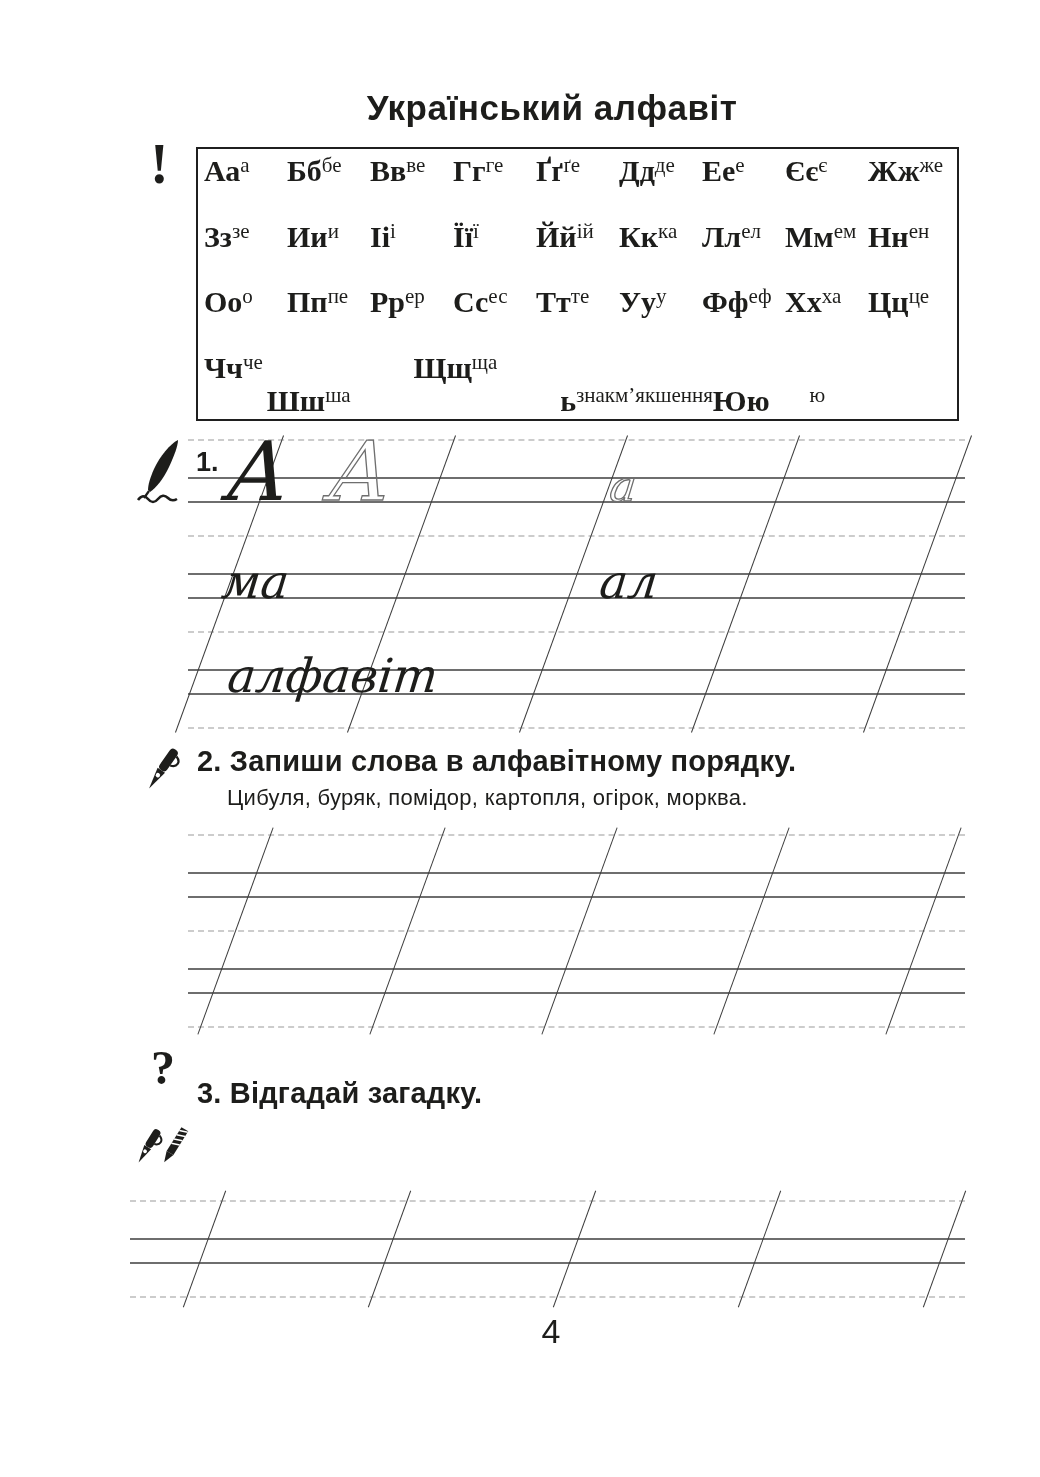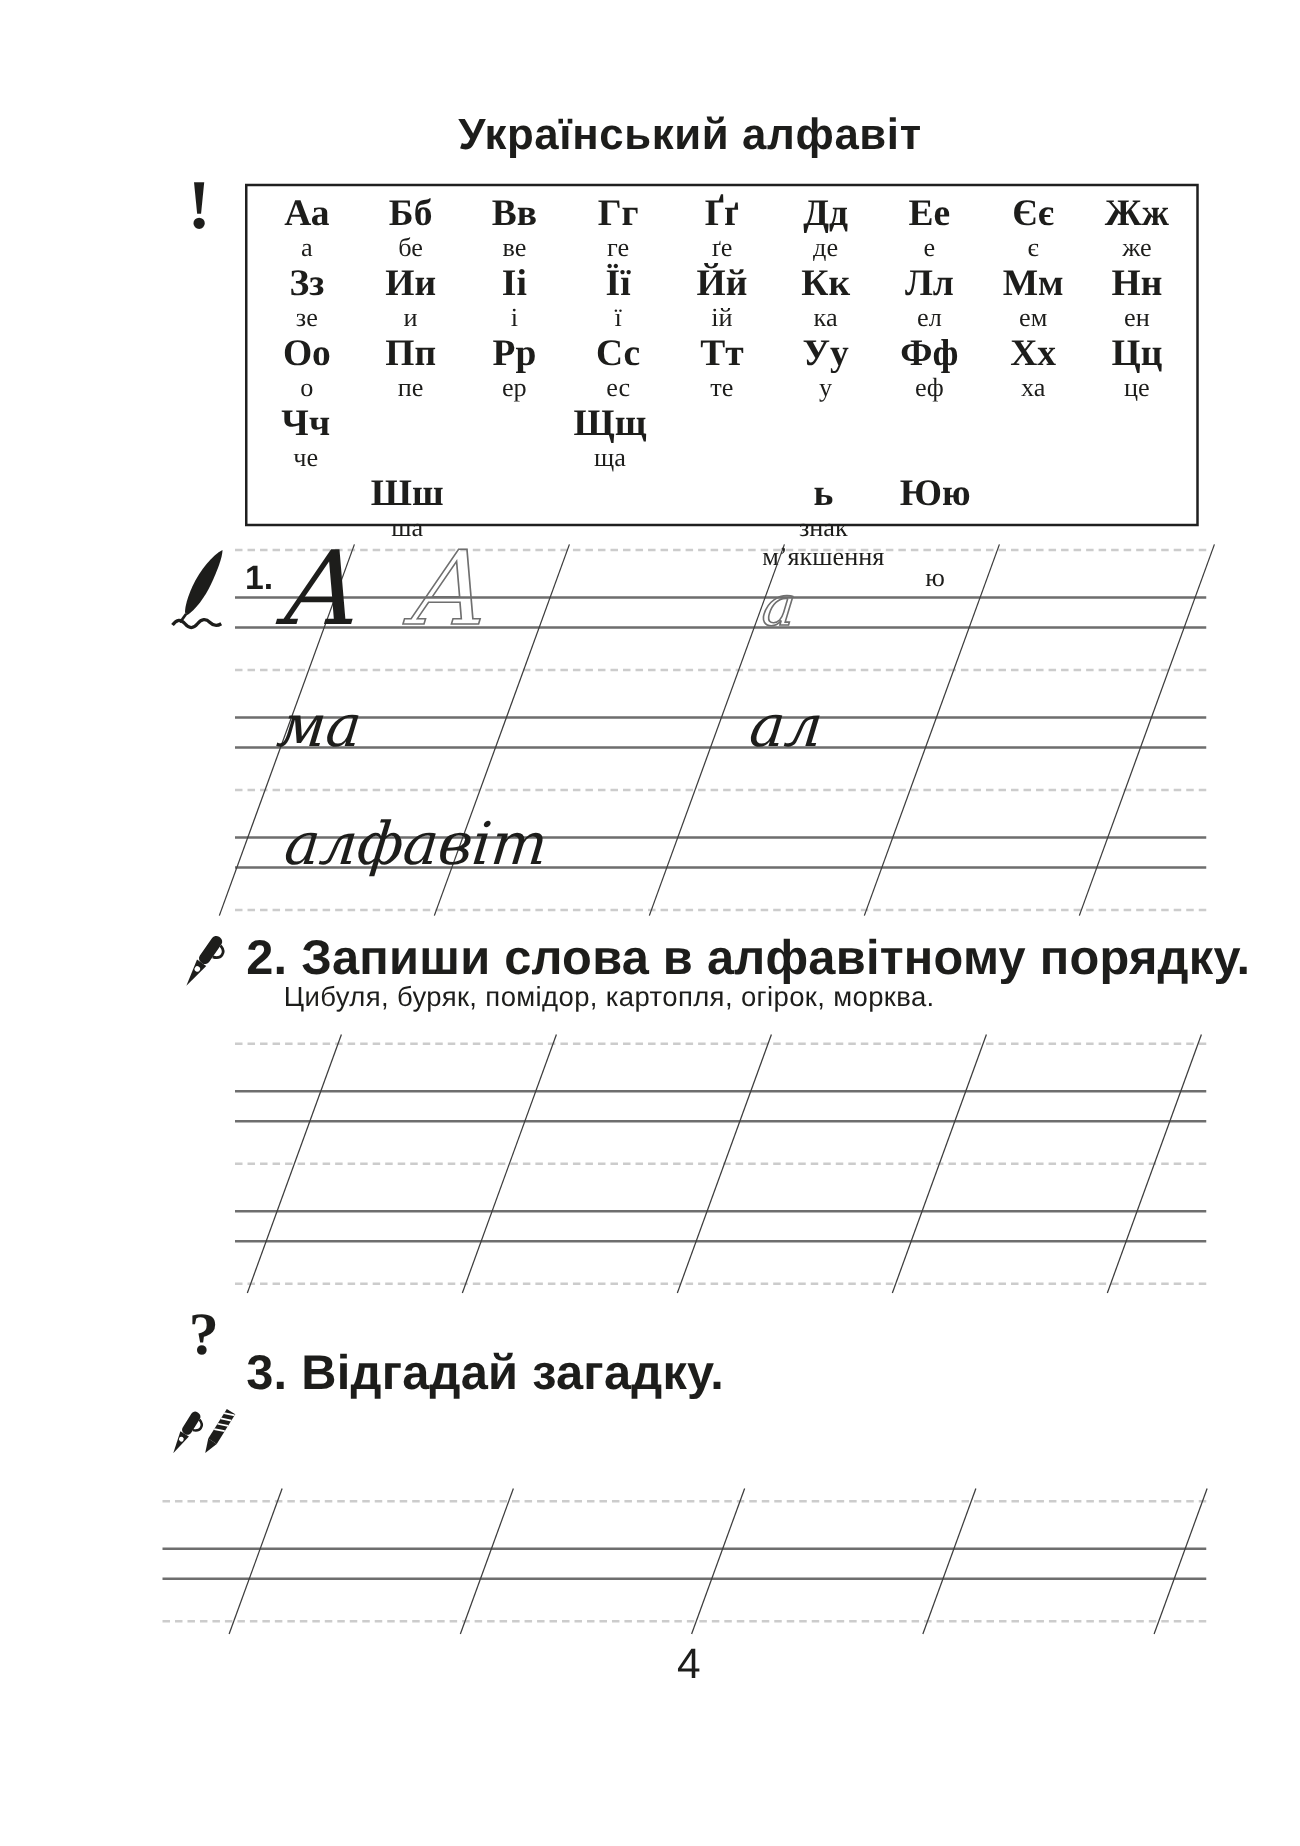--- a/index.html
+++ b/index.html
@@ -15,40 +15,40 @@
     position:absolute;left:150px;top:136px;
     font-family:"Liberation Serif",serif;font-weight:bold;font-size:56px;line-height:1;
   }
   
   .alpha-box{
     position:absolute;left:196px;top:147px;width:763px;height:274px;
     border:2px solid #1f1f1f;box-sizing:border-box;padding:5px 6px 2px 6px;
     display:flex;flex-direction:column;justify-content:space-between;
   }
   .alpha-row{display:grid;grid-template-columns:repeat(9,1fr);}
-  .alpha-cell{display:flex;flex-direction:column;align-items:center;}
+  .alpha-cell{display:flex;flex-direction:row;}
   .alpha-letters{font-family:"Liberation Serif",serif;font-weight:bold;font-size:30px;line-height:33px;}
   .alpha-name{font-family:"Liberation Serif",serif;font-size:21px;line-height:23px;white-space:nowrap;}
   
   .practice-block{position:absolute;}
   .pline{position:absolute;left:0;width:100%;}
   .pline.solid{height:2px;background:#6e6e6e;}
   .pline.dashed{height:0;border-top:2px dashed #cccccc;}
   .slant{position:absolute;width:0;border-left:1.6px solid #3d3d3d;transform:rotate(20deg);}
   .cursive{
     position:absolute;font-family:"DejaVu Serif",serif;font-style:italic;
     line-height:1;white-space:nowrap;transform:skewX(-6deg);color:#1d1d1b;
   }
   .cursive.dotted{
     color:#8a8a8a;
     -webkit-text-fill-color:transparent;
     -webkit-text-stroke:1.3px #6f6f6f;
   }
   .ex-number{position:absolute;font-weight:bold;font-size:27px;line-height:1;}
-  .heading{position:absolute;font-weight:bold;font-size:39px;line-height:1.1;letter-spacing:.2px;}
+  .heading{position:absolute;font-weight:bold;font-size:29px;line-height:1.1;letter-spacing:.2px;}
   .bodytext{position:absolute;font-size:22px;line-height:1.1;letter-spacing:.3px;}
   .task-text{position:absolute;font-weight:bold;font-size:27px;line-height:35px;letter-spacing:.2px;}
   .page-number{position:absolute;left:31px;top:1312px;width:1040px;text-align:center;font-size:34px;}
   .icon-svg{position:absolute;}
 </style>
 </head>
 <body>
 
 <div class="page">
 

